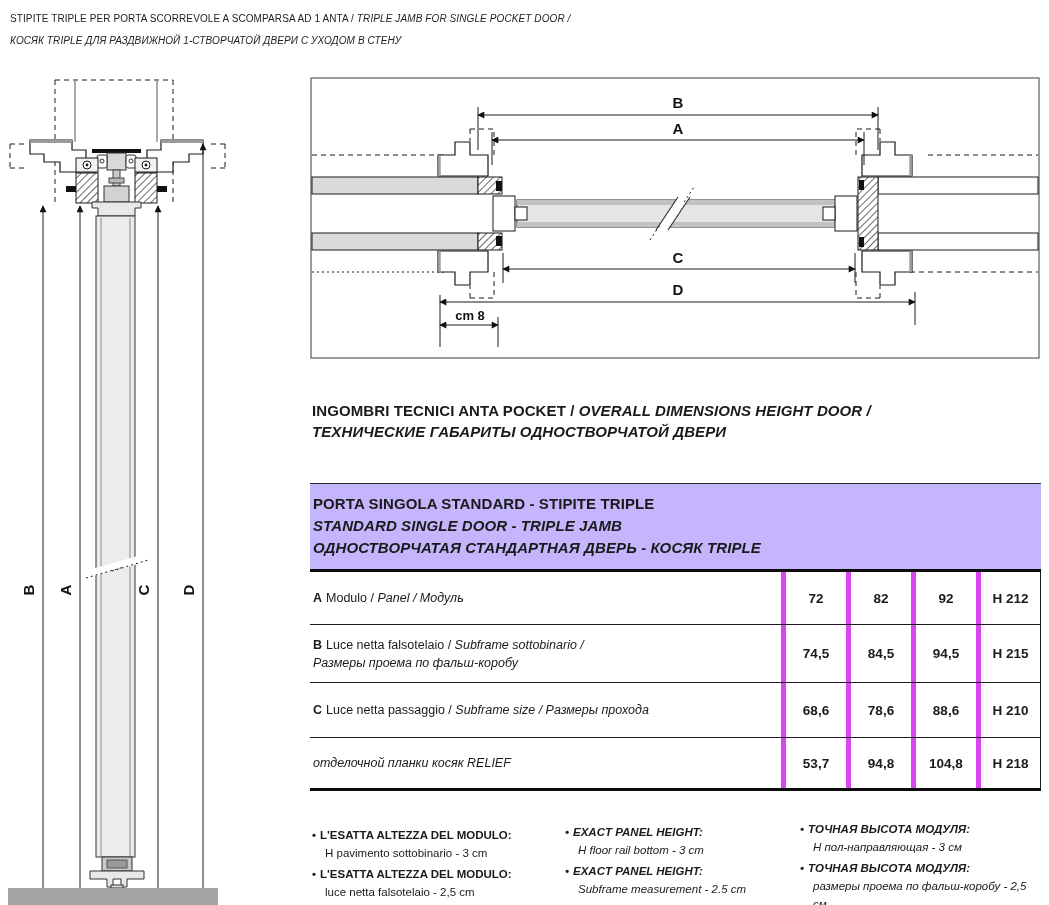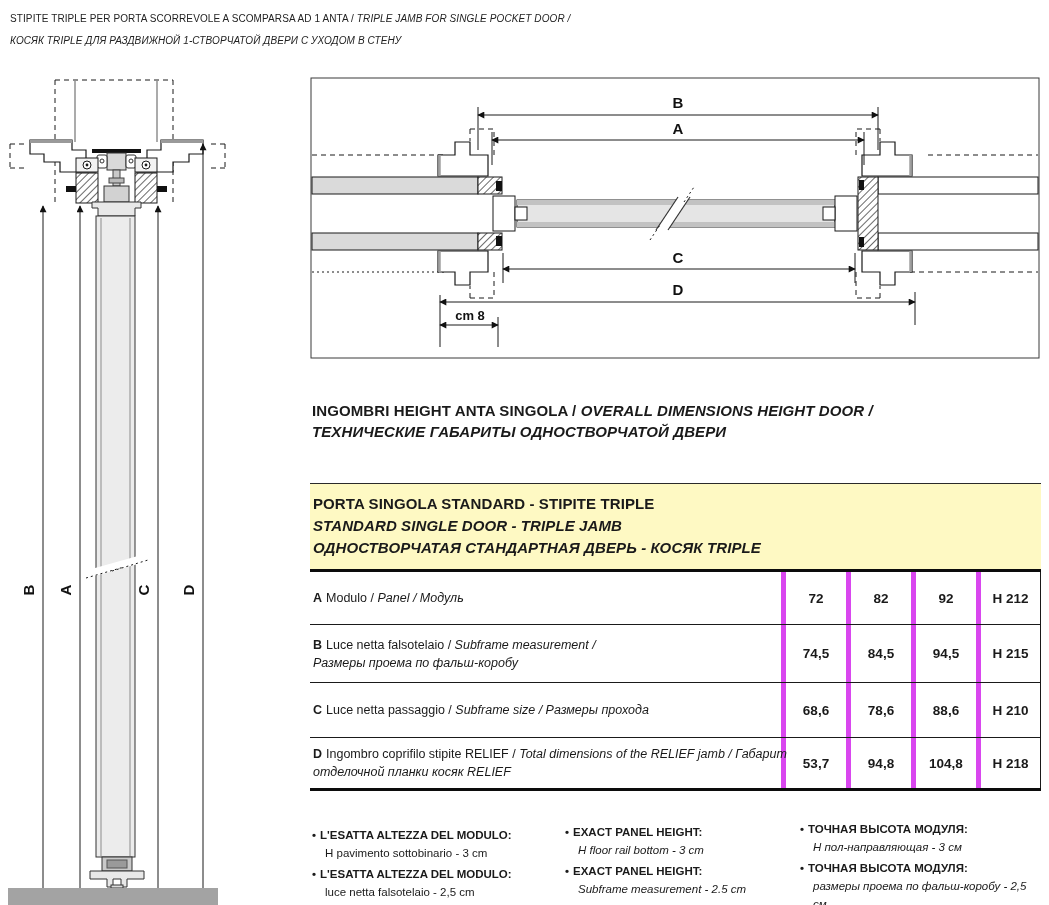--- a/index.html
+++ b/index.html
@@ -9,21 +9,21 @@
   
   #page-title{left:10px;top:8px;width:720px;font-size:10px;line-height:22px;letter-spacing:.1px;color:#222;}
   #page-title i{font-style:italic;}
 
   
   #section-heading{left:312px;top:400px;width:720px;font-size:15px;font-weight:bold;line-height:21px;letter-spacing:.1px;}
   #section-heading i{font-style:italic;}
 
   
   #dim-table{left:310px;top:483px;width:731px;}
-  .thead{border-top:1px solid #2a2a2a;border-bottom:3px solid #0c0c0c;background:#fef9c3;
+  .thead{border-top:1px solid #2a2a2a;border-bottom:3px solid #0c0c0c;background:#c4b5fd;
     padding:9px 4px 10px 3px;font-size:15px;font-weight:bold;line-height:22px;letter-spacing:.1px;}
   .thead .it{font-style:italic;}
   .trow{display:grid;grid-template-columns:471px 65px 65px 65px 65px;border-bottom:1px solid #1a1a1a;}
   .trow.last{border-bottom:3px solid #0c0c0c;}
   .h52{height:52px;} .h57{height:57px;} .h54{height:54px;} .h50{height:50px;}
   .lbl{display:flex;flex-direction:column;justify-content:center;padding-left:3px;overflow:visible;z-index:2;
     font-size:12.5px;line-height:18px;}
   .lbl-l1{white-space:nowrap;}
   .lbl-l1 b{font-weight:bold;margin-right:4px;}
   .lbl-l1 i{font-style:italic;text-align:right;}
@@ -35,21 +35,21 @@
 
   
   #notes{left:312px;top:820px;width:731px;display:flex;font-size:11.5px;line-height:18px;}
   .ncol{box-sizing:border-box;}
   .ncol1{width:253px;padding-top:6px;}
   .ncol2{width:235px;padding-top:3px;}
   .ncol3{width:243px;}
   .nitem{margin-bottom:3px;}
   .ntitle{font-weight:bold;}
   .ndetail{padding-left:13px;}
-  .ncol2 .ntitle,.ncol3 .ntitle{}
+  .ncol2 .ntitle,.ncol3 .ntitle{font-style:italic;}
   .ncol2 .ndetail,.ncol3 .ndetail{font-style:italic;}
   .nb{font-weight:bold;margin-right:4px;}
 
   svg text{font-family:"Liberation Sans",sans-serif;}
   .dimtxt{font-size:15px;font-weight:bold;fill:#111;}
   .dimtxt-sm{font-size:13px;font-weight:600;fill:#111;}
   .thin{stroke:#1a1a1a;stroke-width:1;fill:none;}
   .dash{stroke:#1a1a1a;stroke-width:1;fill:none;stroke-dasharray:5 4;}
   .dot{stroke:#1a1a1a;stroke-width:1;fill:none;stroke-dasharray:2 3;}
 </style>
@@ -255,21 +255,21 @@
     <line class="thin" x1="130" y1="225" x2="605" y2="225" marker-start="url(#arrR)" marker-end="url(#arrR)"></line>
     <text class="dimtxt" x="368" y="218" text-anchor="middle">D</text>
 
     <line class="thin" x1="188" y1="240" x2="188" y2="270"></line>
     <line class="thin" x1="130" y1="248" x2="188" y2="248" marker-start="url(#arrR)" marker-end="url(#arrR)"></line>
     <text class="dimtxt-sm" x="160" y="243" text-anchor="middle">cm 8</text>
   </g>
 </svg>
 
 <div class="abs" id="section-heading">
-  <div><span>INGOMBRI HEIGHT ANTA SINGOLA / </span><i>OVERALL DIMENSIONS HEIGHT DOOR /</i></div>
+  <div><span>INGOMBRI TECNICI ANTA POCKET / </span><i>OVERALL DIMENSIONS HEIGHT DOOR /</i></div>
   <div><i>ТЕХНИЧЕСКИЕ ГАБАРИТЫ ОДНОСТВОРЧАТОЙ ДВЕРИ</i></div>
 </div>
 
 <div class="abs" id="dim-table">
   <div class="thead">
     <div>PORTA SINGOLA STANDARD - STIPITE TRIPLE</div>
     <div class="it">STANDARD SINGLE DOOR - TRIPLE JAMB</div>
     <div class="it">ОДНОСТВОРЧАТАЯ СТАНДАРТНАЯ ДВЕРЬ - КОСЯК TRIPLE</div>
   </div>
 
@@ -279,21 +279,21 @@
 
     </div>
     <div class="val">72</div>
     <div class="val">82</div>
     <div class="val">92</div>
     <div class="val rt">H 212</div>
   </div>
 
   <div class="trow h57">
     <div class="lbl">
-      <div class="lbl-l1"><b>B</b><span>Luce netta falsotelaio / </span><i>Subframe measurement /</i></div>
+      <div class="lbl-l1"><b>B</b><span>Luce netta falsotelaio / </span><i>Subframe sottobinario /</i></div>
       <div class="lbl-l2">Размеры проема по фальш-коробу</div>
     </div>
     <div class="val">74,5</div>
     <div class="val">84,5</div>
     <div class="val">94,5</div>
     <div class="val rt">H 215</div>
   </div>
 
   <div class="trow h54">
     <div class="lbl">
@@ -301,21 +301,20 @@
 
     </div>
     <div class="val">68,6</div>
     <div class="val">78,6</div>
     <div class="val">88,6</div>
     <div class="val rt">H 210</div>
   </div>
 
   <div class="trow h50 last">
     <div class="lbl">
-      <div class="lbl-l1"><b>D</b><span>Ingombro coprifilo stipite RELIEF / </span><i>Total dimensions of the RELIEF jamb / Габарит</i></div>
       <div class="lbl-l2">отделочной планки косяк RELIEF</div>
     </div>
     <div class="val">53,7</div>
     <div class="val">94,8</div>
     <div class="val">104,8</div>
     <div class="val rt">H 218</div>
   </div>
 </div>
 
 <div class="abs" id="notes">

